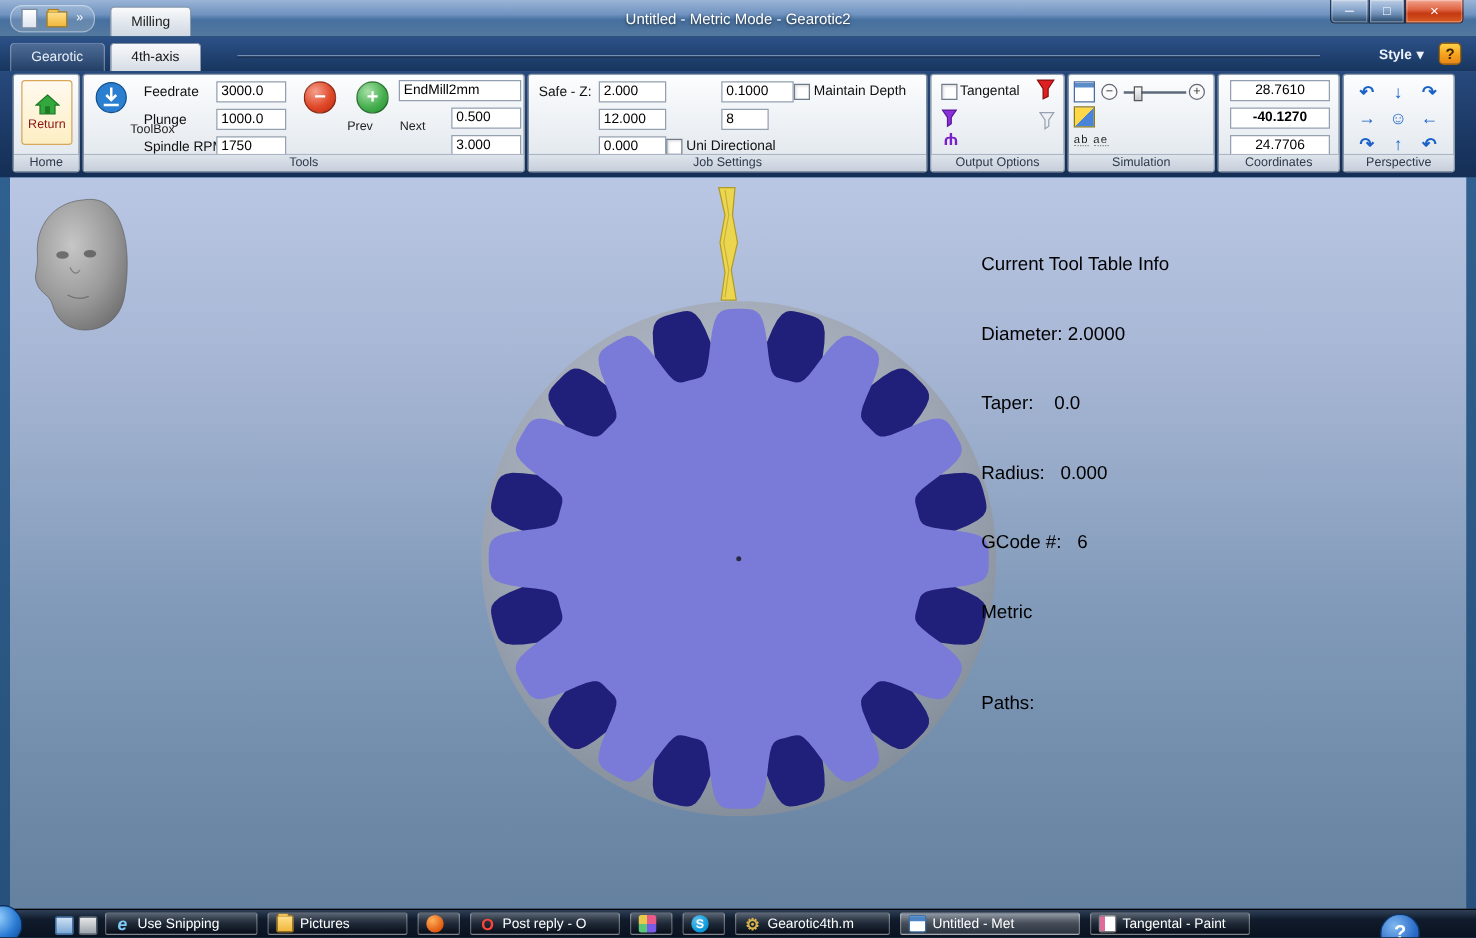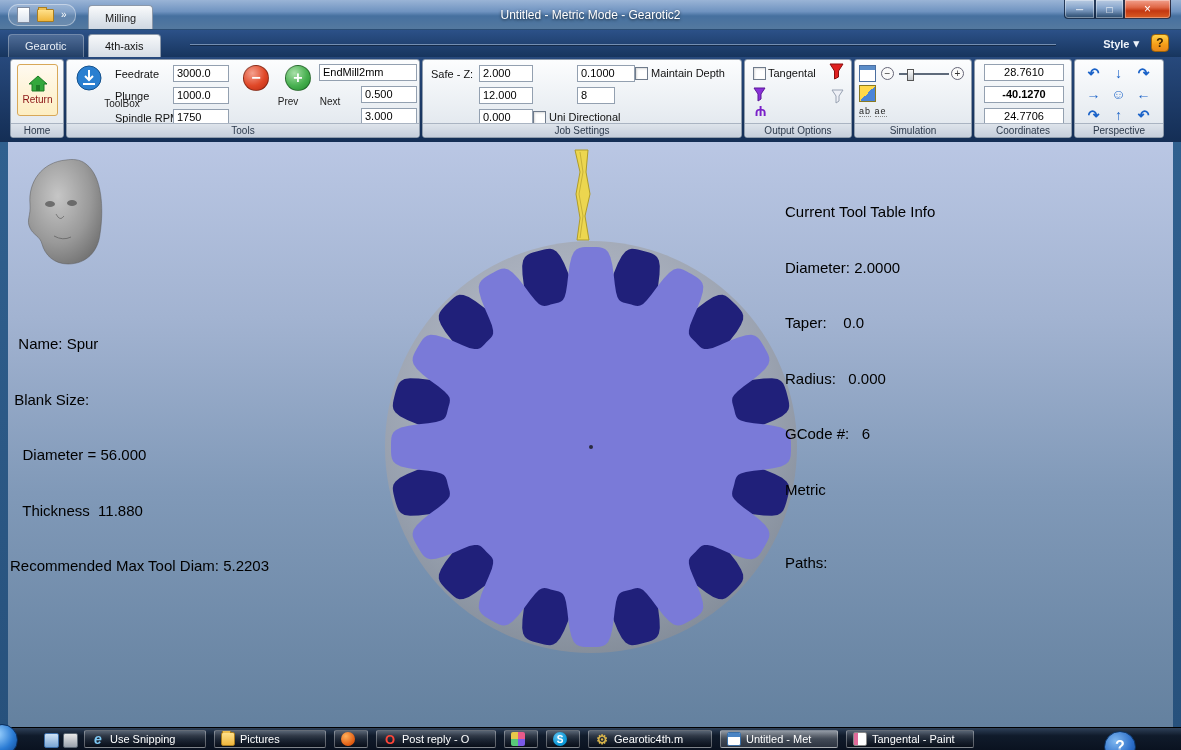--- a/index.html
+++ b/index.html
@@ -287,27 +287,20 @@
         </g>
         <g transform="translate(12,14)">
           <path d="M46,4 C22,6 8,26 10,48 C11,60 6,64 10,72 C13,79 20,80 22,88 C25,99 34,108 48,108
                    C66,108 78,96 80,78 C84,52 82,20 66,8 C60,3 52,3 46,4 Z" fill="url(#headGrad)" stroke="#5a5a5a" stroke-width="0.5"></path>
           <ellipse cx="30" cy="48" rx="5" ry="3" fill="#6e6e6e"></ellipse>
           <ellipse cx="52" cy="47" rx="5" ry="3" fill="#6a6a6a"></ellipse>
           <path d="M36,58 q4,8 8,2" stroke="#7a7a7a" fill="none"></path>
           <path d="M34,80 q9,5 17,1" stroke="#707070" fill="none"></path>
         </g>
       </svg>
-      <div class="info info-left">
-        <div>  Name: Spur</div>
-        <div> Blank Size:</div>
-        <div>   Diameter = 56.000</div>
-        <div>   Thickness  11.880</div>
-        <div>Recommended Max Tool Diam: 5.2203</div>
-      </div>
       <div class="info info-right">
         <div>Current Tool Table Info</div>
         <div>Diameter: 2.0000</div>
         <div>Taper:    0.0</div>
         <div>Radius:   0.000</div>
         <div>GCode #:   6</div>
         <div>Metric</div>
         <div class="paths">Paths:</div>
       </div>
     </div>
@@ -339,21 +332,21 @@
         <span></span>
       </div>
       <div class="tb-btn" style="width:34px;">
         <span class="ic ic-skype">S</span>
         <span></span>
       </div>
       <div class="tb-btn" style="width:124px;">
         <span class="ic ic-gear">⚙</span>
         <span>Gearotic4th.m</span>
       </div>
-      <div class="tb-btn active" style="width:118px;">
+      <div class="tb-btn active" style="width:144px;">
         <span class="ic ic-window"></span>
         <span>Untitled -  Met</span>
       </div>
       <div class="tb-btn" style="width:128px;">
         <span class="ic ic-paint"></span>
         <span>Tangental - Paint</span>
       </div>
     </div>
     <div class="help-orb">?</div>
   </div>

